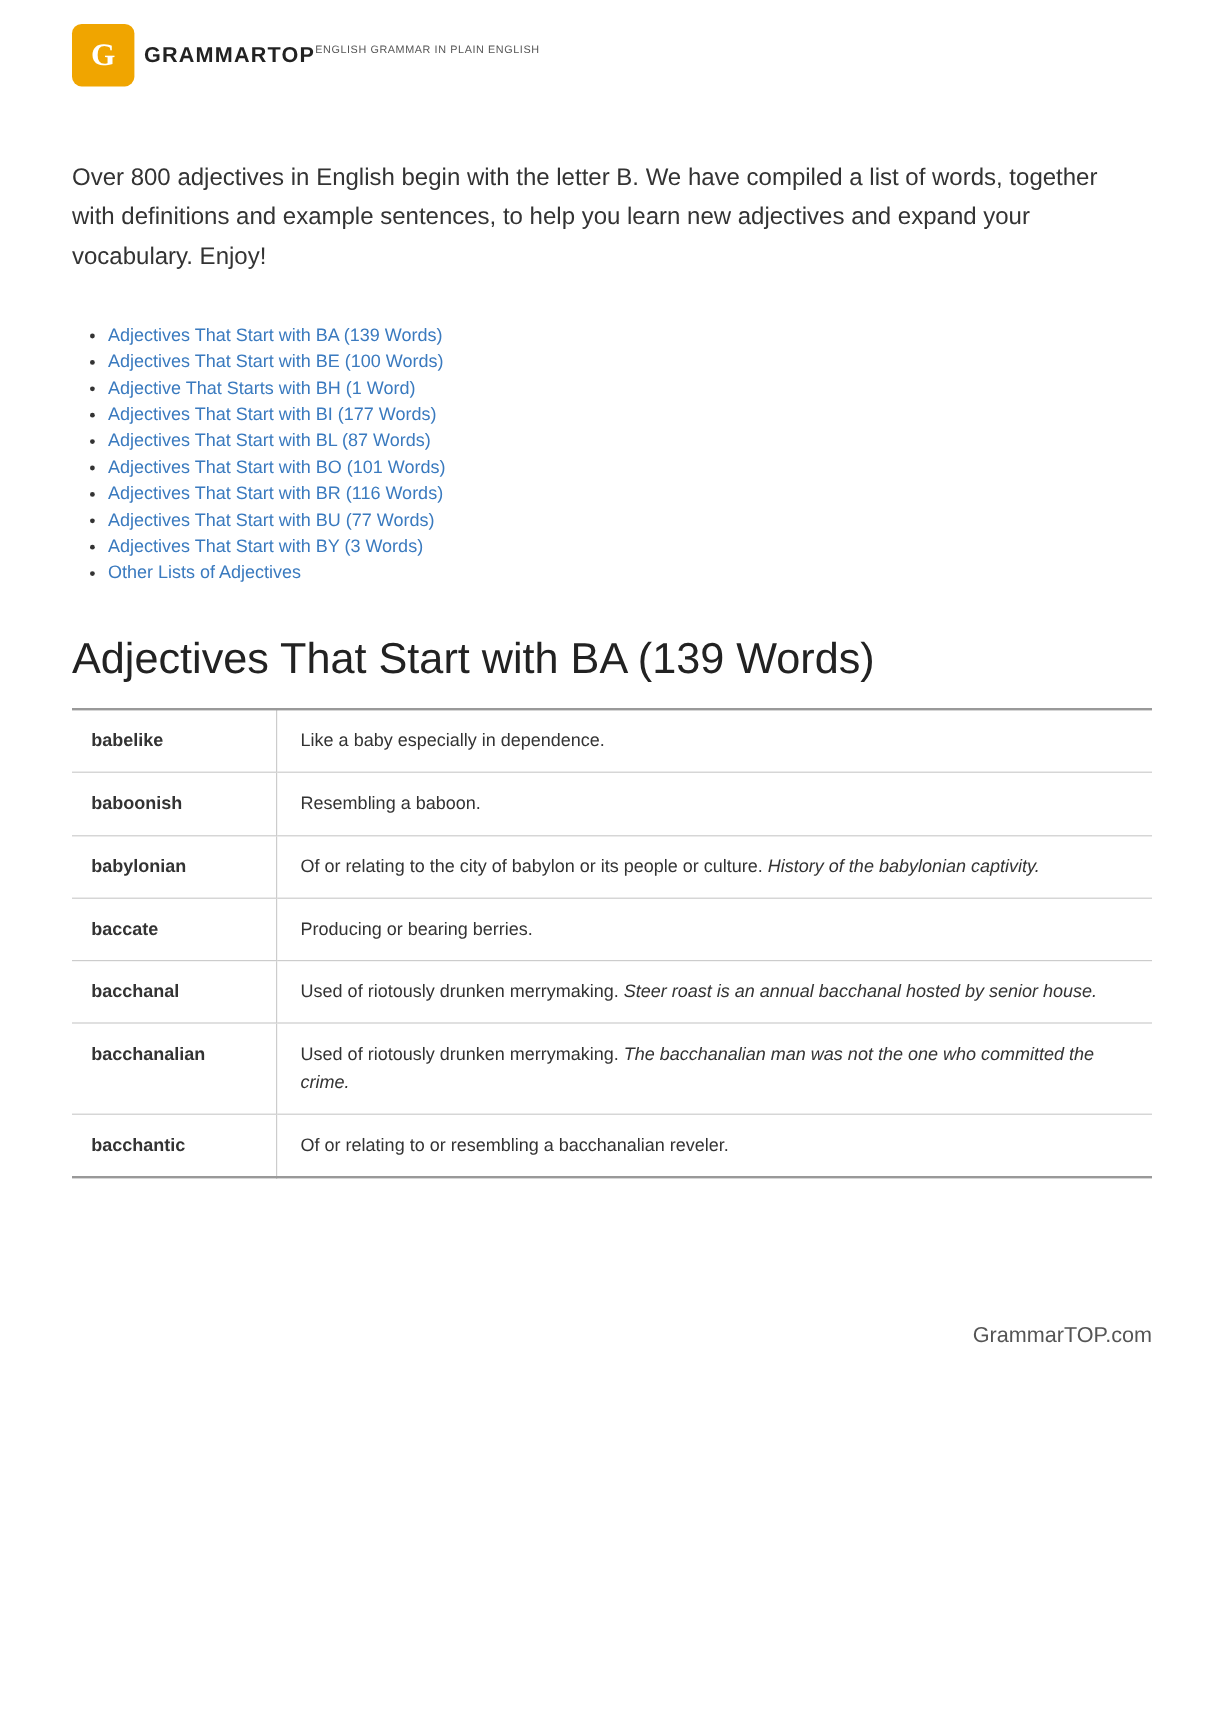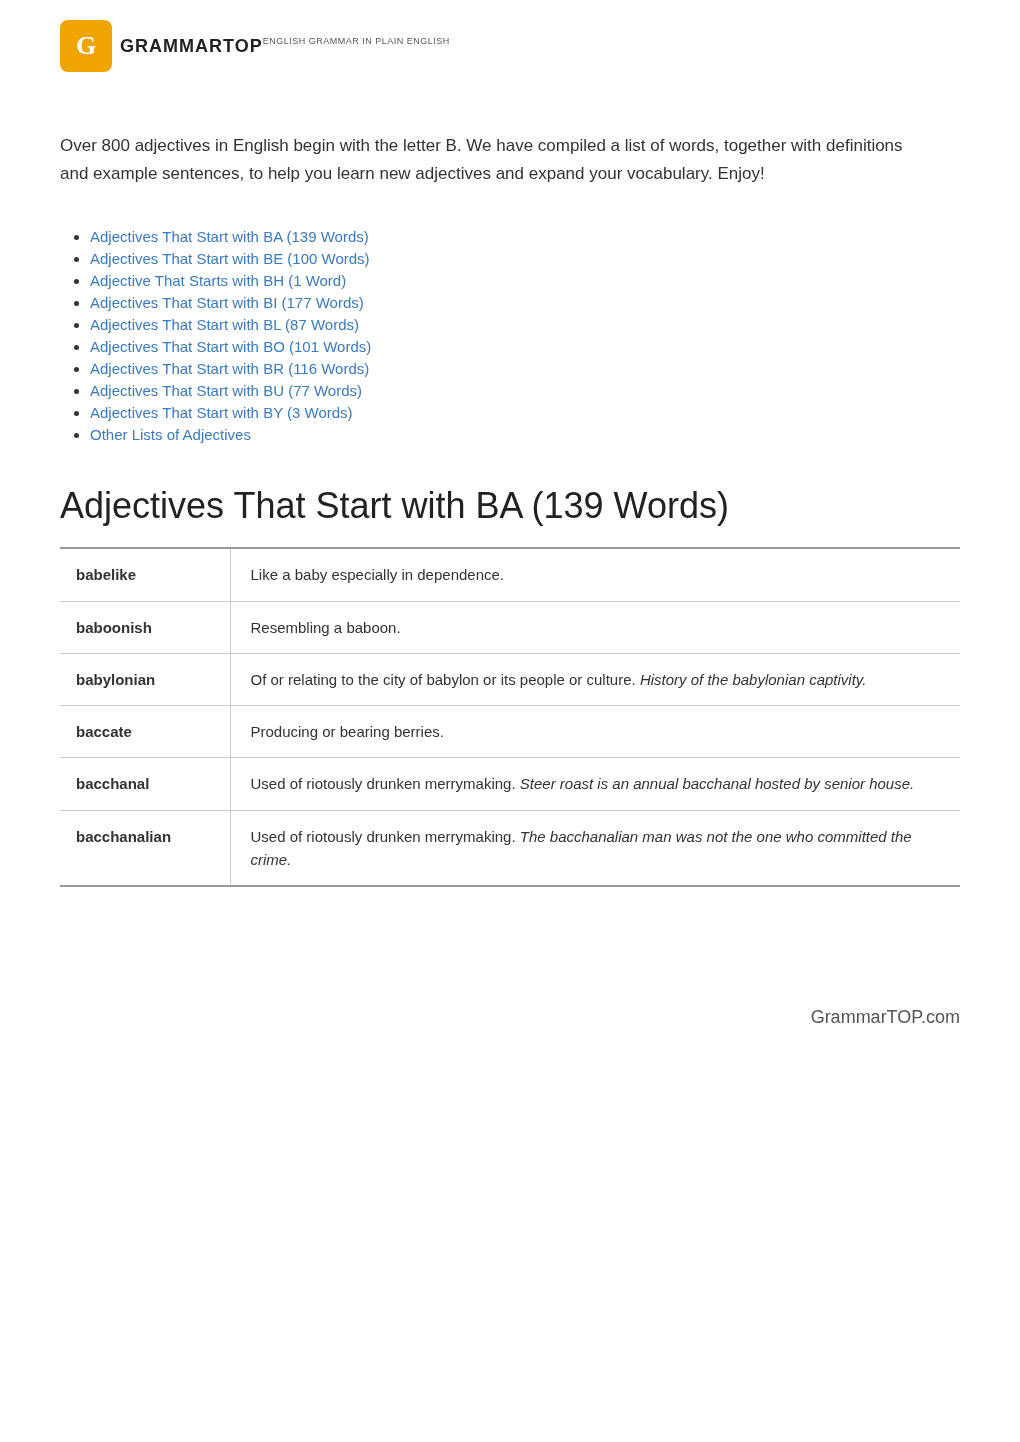--- a/index.html
+++ b/index.html
@@ -53,21 +53,21 @@
       text-transform: uppercase;
       text-align: center;
     }
 
     
     .main-content {
       padding: 40px 60px 60px 60px;
     }
 
     .intro-text {
-      font-size: 17px;
+      font-size: 20px;
       line-height: 1.65;
       color: #333;
       margin-bottom: 40px;
       max-width: 860px;
     }
 
     .toc-section {
       margin-bottom: 40px;
     }
     .toc-label {
@@ -200,20 +200,24 @@
           <td>Producing or bearing berries.</td>
         </tr>
         <tr>
           <td>bacchanal</td>
           <td>Used of riotously drunken merrymaking. <em class="example">Steer roast is an annual bacchanal hosted by senior house.</em></td>
         </tr>
         <tr>
           <td>bacchanalian</td>
           <td>Used of riotously drunken merrymaking. <em class="example">The bacchanalian man was not the one who committed the crime.</em></td>
         </tr>
+        <tr>
+          <td>bacchantic</td>
+          <td>Of or relating to or resembling a bacchanalian reveler.</td>
+        </tr>
       </tbody>
   </table>
 
 </div>
 
 <footer class="footer">
   <span>GrammarTOP.com</span>
 </footer>
 
 </body></html>

